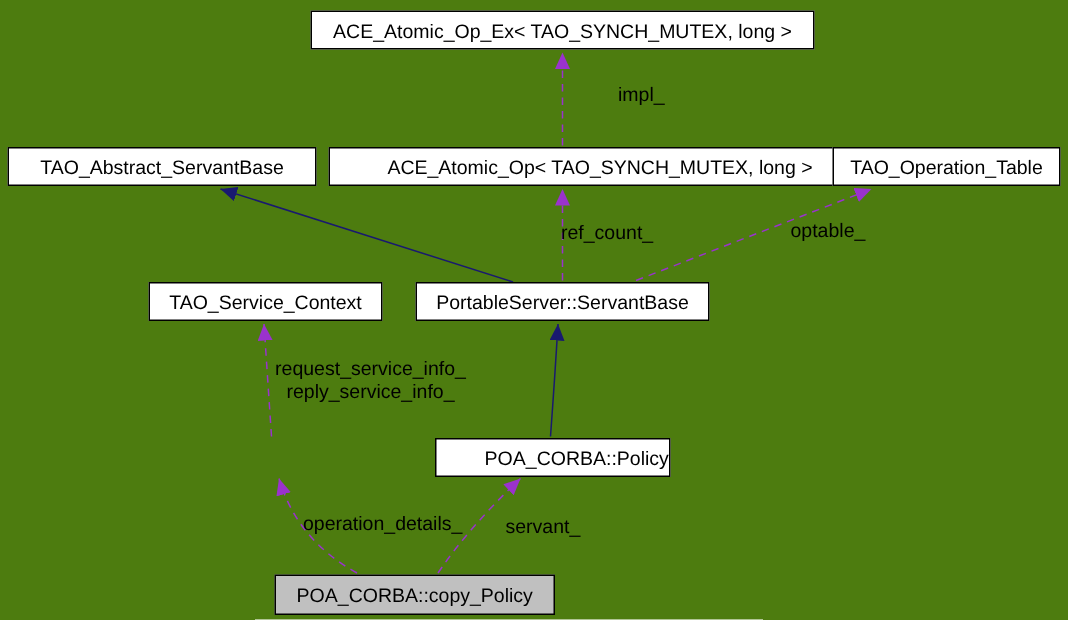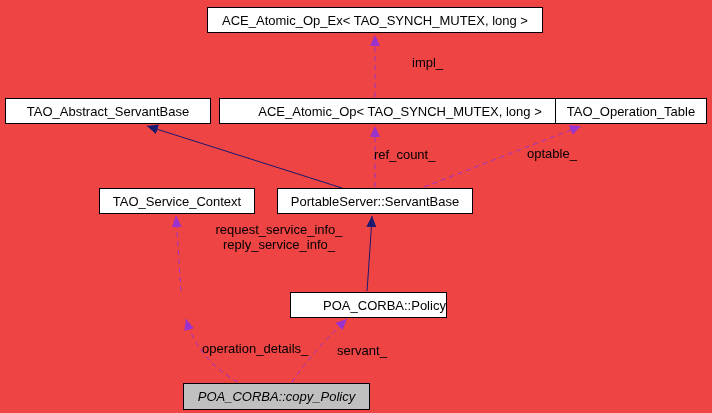--- a/index.html
+++ b/index.html
@@ -1,20 +1,20 @@
 <!DOCTYPE html>
 <html><head>
 <meta charset="utf-8">
 <style>
   html, body { margin: 0; padding: 0; background: #ffffff; }
   .canvas {
     position: relative;
     width: 712px;
     height: 413px;
-    background: #ef4444;
+    background: #4d7c0f;
     font-family: "Liberation Sans", sans-serif;
     overflow: hidden;
   }
   .edges {
     position: absolute;
     left: 0; top: 0;
     width: 712px; height: 413px;
   }
   .edge-usage {
     fill: none;
@@ -85,29 +85,29 @@
 
   <div class="node" style="left:555px; top:98px; width:152px; height:26px;">TAO_Operation_Table</div>
 
   <div class="node" style="left:99px; top:188px; width:156px; height:26px;">TAO_Service_Context</div>
 
   <div class="node" style="left:277px; top:188px; width:196px; height:26px;">PortableServer::ServantBase</div>
 
 
   <div class="node" style="left:290px; top:292px; width:157px; height:26px;padding-left:32px;">POA_CORBA::Policy</div>
 
-  <div class="node focus" style="left:183px; top:383px; width:187px; height:27px;font-style:italic;">POA_CORBA::copy_Policy</div>
+  <div class="node focus" style="left:183px; top:383px; width:187px; height:27px;">POA_CORBA::copy_Policy</div>
 
   <div class="edge-label" style="left:372px; top:55px;padding-left:40px;">impl_</div>
 
   <div class="edge-label" style="left:374px; top:147px;">ref_count_</div>
 
   <div class="edge-label" style="left:527px; top:146px;">optable_</div>
 
-  <div class="edge-label multiline" style="left:180px; top:222px; width:134px;margin-left:32px;">
+  <div class="edge-label multiline" style="left:180px; top:238px; width:134px;">
     <div>request_service_info_</div>
     <div>reply_service_info_</div>
   </div>
 
   <div class="edge-label" style="left:202px; top:341px;">operation_details_</div>
 
   <div class="edge-label" style="left:337px; top:343px;">servant_</div>
 
 </div>
 

